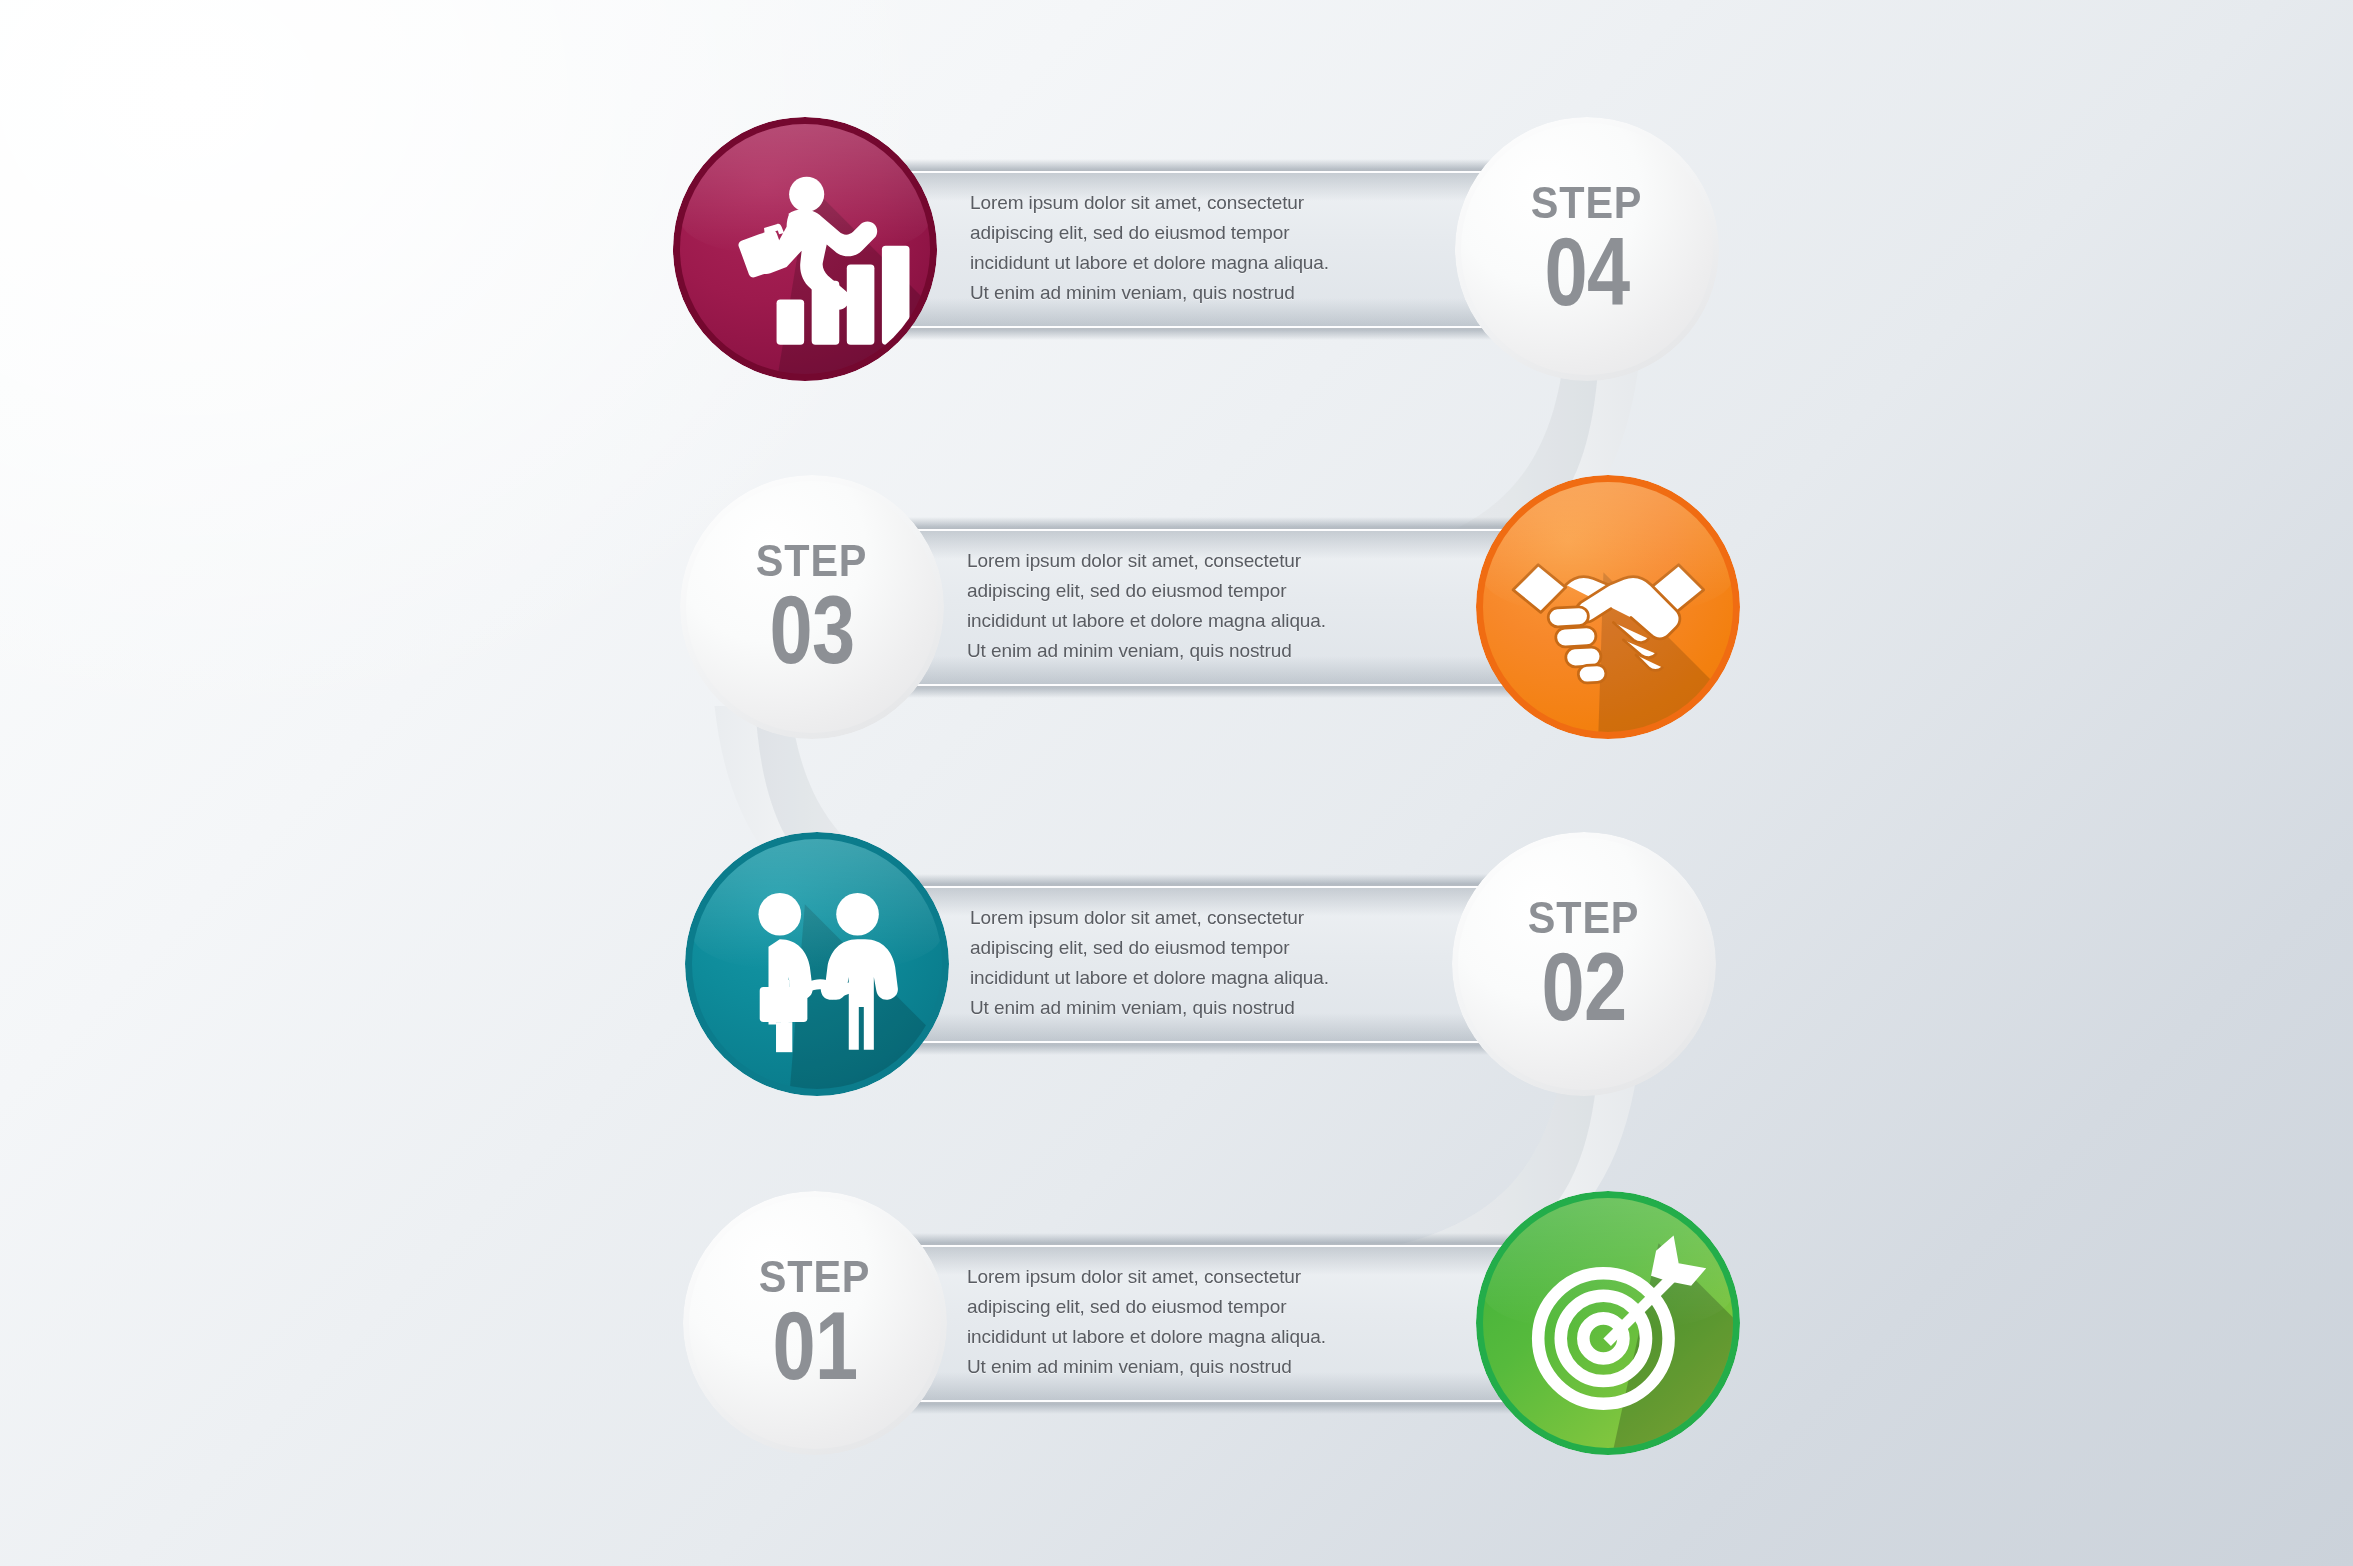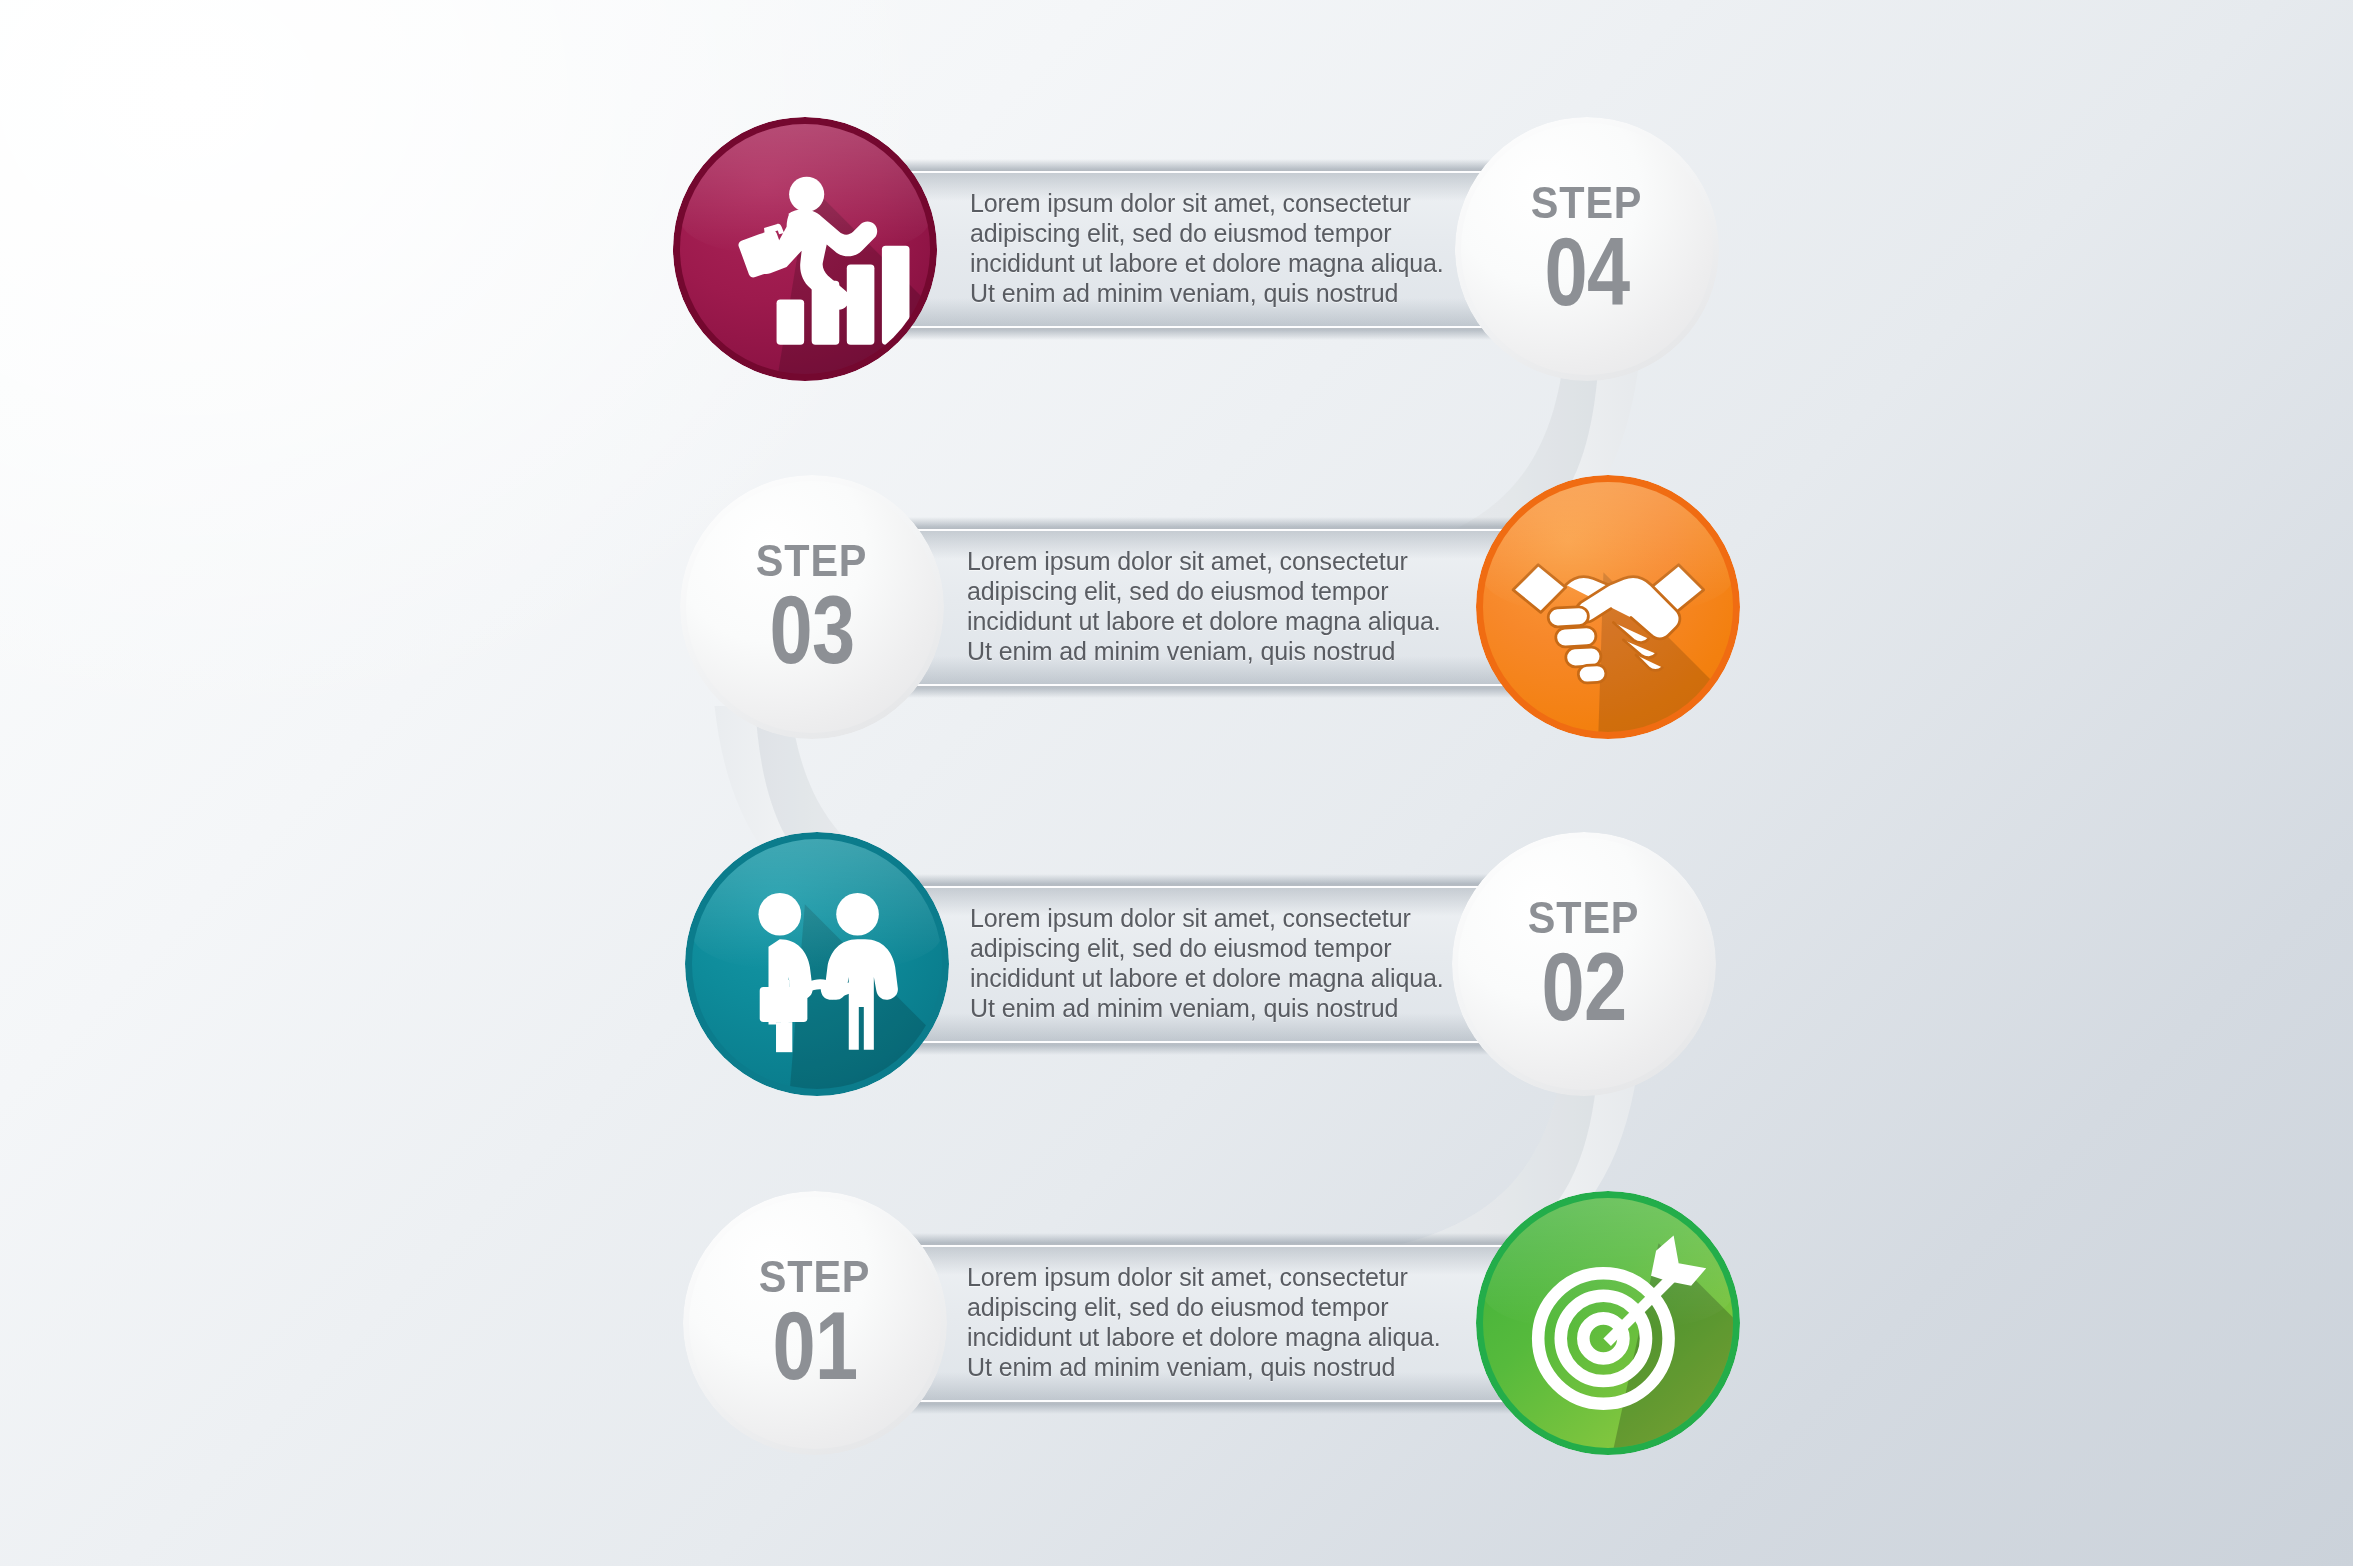--- a/index.html
+++ b/index.html
@@ -39,21 +39,21 @@
     background:linear-gradient(180deg,rgba(120,132,145,.34) 0%,rgba(120,132,145,0) 100%);
   }
   .band-inner-shadow-b{
     position:absolute;left:0;right:0;bottom:0;height:28px;
     background:linear-gradient(0deg,rgba(120,132,145,.30) 0%,rgba(120,132,145,0) 100%);
   }
 
   
   .desc{
     position:absolute;top:71px;width:527px;
-    font-size:25px;line-height:30px;
+    font-size:19px;line-height:30px;
     color:#595c62;
     letter-spacing:-0.1px;
     white-space:pre-line;
     text-shadow:0 0.5px 0 rgba(255,255,255,.55);
   }
 
   
   .circ{
     position:absolute;top:0;width:264px;height:264px;border-radius:50%;
     overflow:hidden;

